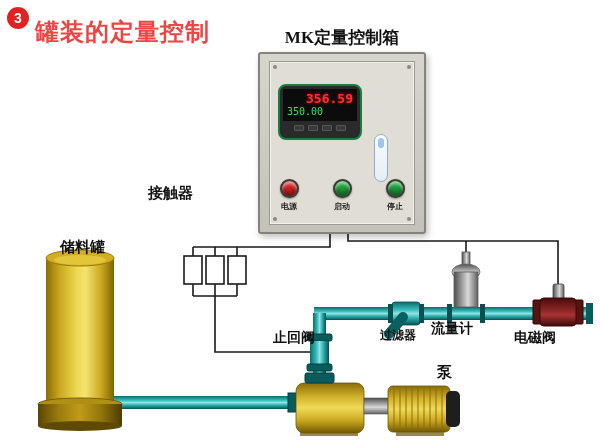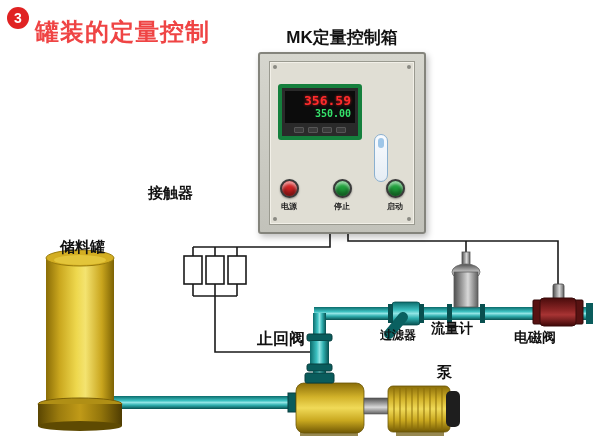--- a/index.html
+++ b/index.html
@@ -15,50 +15,50 @@
                 color:#ef4444; letter-spacing:1px; z-index:3; }
 
   
   .note { position:absolute; left:18px; top:86px; width:214px; height:60px;
           background:linear-gradient(180deg,#d60000,#ae0000); border:1px solid #7e0000;
           border-radius:2px; color:#fff; text-align:center; font-weight:bold; font-size:12px;
           line-height:22px; padding-top:8px; box-shadow:1px 2px 4px rgba(0,0,0,.3); z-index:3; }
 
   
   .mk-title { position:absolute; left:252px; top:26px; width:180px; text-align:center;
-              font-size:17px; font-weight:bold; color:#111; z-index:3; }
+              font-size:17px; font-weight:bold; color:#111; z-index:3;font-family:Liberation Serif, serif; }
   .cabinet { position:absolute; left:258px; top:52px; width:168px; height:182px;
              background:linear-gradient(180deg,#d6d6ce,#c2c2ba); border:2px solid #84847c;
              border-radius:3px; box-shadow:2px 3px 6px rgba(0,0,0,.25); z-index:2; }
   .panel { position:absolute; left:9px; top:7px; right:9px; bottom:7px; background:#e0ded4;
            border:1px solid #9a9a90; box-shadow:inset 0 0 0 1px #f2f0e8; }
   .screw { position:absolute; width:4px; height:4px; border-radius:50%; background:#8a8a82; }
   .meter { position:absolute; left:8px; top:22px; width:84px; height:56px; background:#2a2a2a;
-           border:4px solid #15803d; border-radius:3px; padding:3px; }
+           border:2px solid #15803d; border-radius:8px; padding:3px; }
   .meter-screen { background:#0c0c0c; height:32px; padding:2px 4px; overflow:hidden; }
   .meter-top { color:#ff2b2b; font-family:"DejaVu Sans Mono", monospace; font-weight:bold;
                font-size:13px; line-height:15px; text-align:right; text-shadow:0 0 3px rgba(255,40,40,.7); }
-  .meter-bottom { color:#35e06a; font-family:"DejaVu Sans Mono", monospace; font-weight:bold;
-                  font-size:10px; line-height:12px; text-align:right; }
+  .meter-bottom { color:#35e06a; font-family:"DejaVu Sans Mono", monospace; font-weight:normal;
+                  font-size:10px; line-height:12px; text-align:left; }
   .meter-keys { display:flex; gap:4px; justify-content:center; margin-top:4px; }
   .meter-keys span { width:10px; height:6px; background:#3a3a3a; border:1px solid #565656; border-radius:1px; }
   .level { position:absolute; left:104px; top:72px; width:14px; height:48px;
            background:linear-gradient(180deg,#f8fbff,#e6edf4); border:1px solid #8ab0d0; border-radius:7px; }
   .level-fill { margin:3px auto 0; width:6px; height:10px; background:#9ec6e8; border-radius:3px; }
   .btn-row { position:absolute; left:2px; right:2px; bottom:12px; display:flex; justify-content:space-between; }
   .pbtn { text-align:center; width:34px; }
   .pbtn-circle { width:19px; height:19px; border-radius:50%; margin:0 auto 3px; border:2px solid #3a3a3a;
                  box-shadow:inset 0 3px 3px rgba(255,255,255,.55), inset 0 -4px 5px rgba(0,0,0,.45), 0 1px 2px rgba(0,0,0,.4); }
   .pbtn-label { font-size:8px; font-weight:bold; color:#222; }
 
   
   .lbl { position:absolute; font-weight:bold; color:#111; z-index:2; white-space:nowrap; }
   #lbl-tank      { left:60px;  top:238px; font-size:15px; }
   #lbl-contactor { left:148px; top:184px; width:134px; text-align:left; font-size:15px; line-height:18px; }
-  #lbl-check     { left:257px; top:329px; font-size:16px; }
+  #lbl-check     { left:273px; top:329px; font-size:14px; }
   #lbl-filter    { left:380px; top:327px; font-size:12px; }
   #lbl-flow      { left:431px; top:320px; font-size:14px; }
   #lbl-solenoid  { left:514px; top:329px; font-size:14px; }
   #lbl-pump      { left:437px; top:363px; font-size:15px; }
 </style>
 </head>
 <body>
 
 <div class="stage">
 
@@ -226,25 +226,25 @@
         <div class="level-fill"></div>
       </div>
 
       <div class="btn-row">
         <div class="pbtn">
           <div class="pbtn-circle" style="background: rgb(212, 34, 34);"></div>
           <div class="pbtn-label">电源</div>
         </div>
         <div class="pbtn">
           <div class="pbtn-circle" style="background: rgb(31, 162, 60);"></div>
-          <div class="pbtn-label">停止</div>
+          <div class="pbtn-label">启动</div>
         </div>
         <div class="pbtn">
           <div class="pbtn-circle" style="background: rgb(31, 162, 60);"></div>
-          <div class="pbtn-label">启动</div>
+          <div class="pbtn-label">停止</div>
         </div>
       </div>
     </div>
   </div>
 
   <div class="lbl" id="lbl-contactor">
     <div>接触器</div>
   </div>
   <div class="lbl" id="lbl-tank">储料罐</div>
   <div class="lbl" id="lbl-check">止回阀</div>

